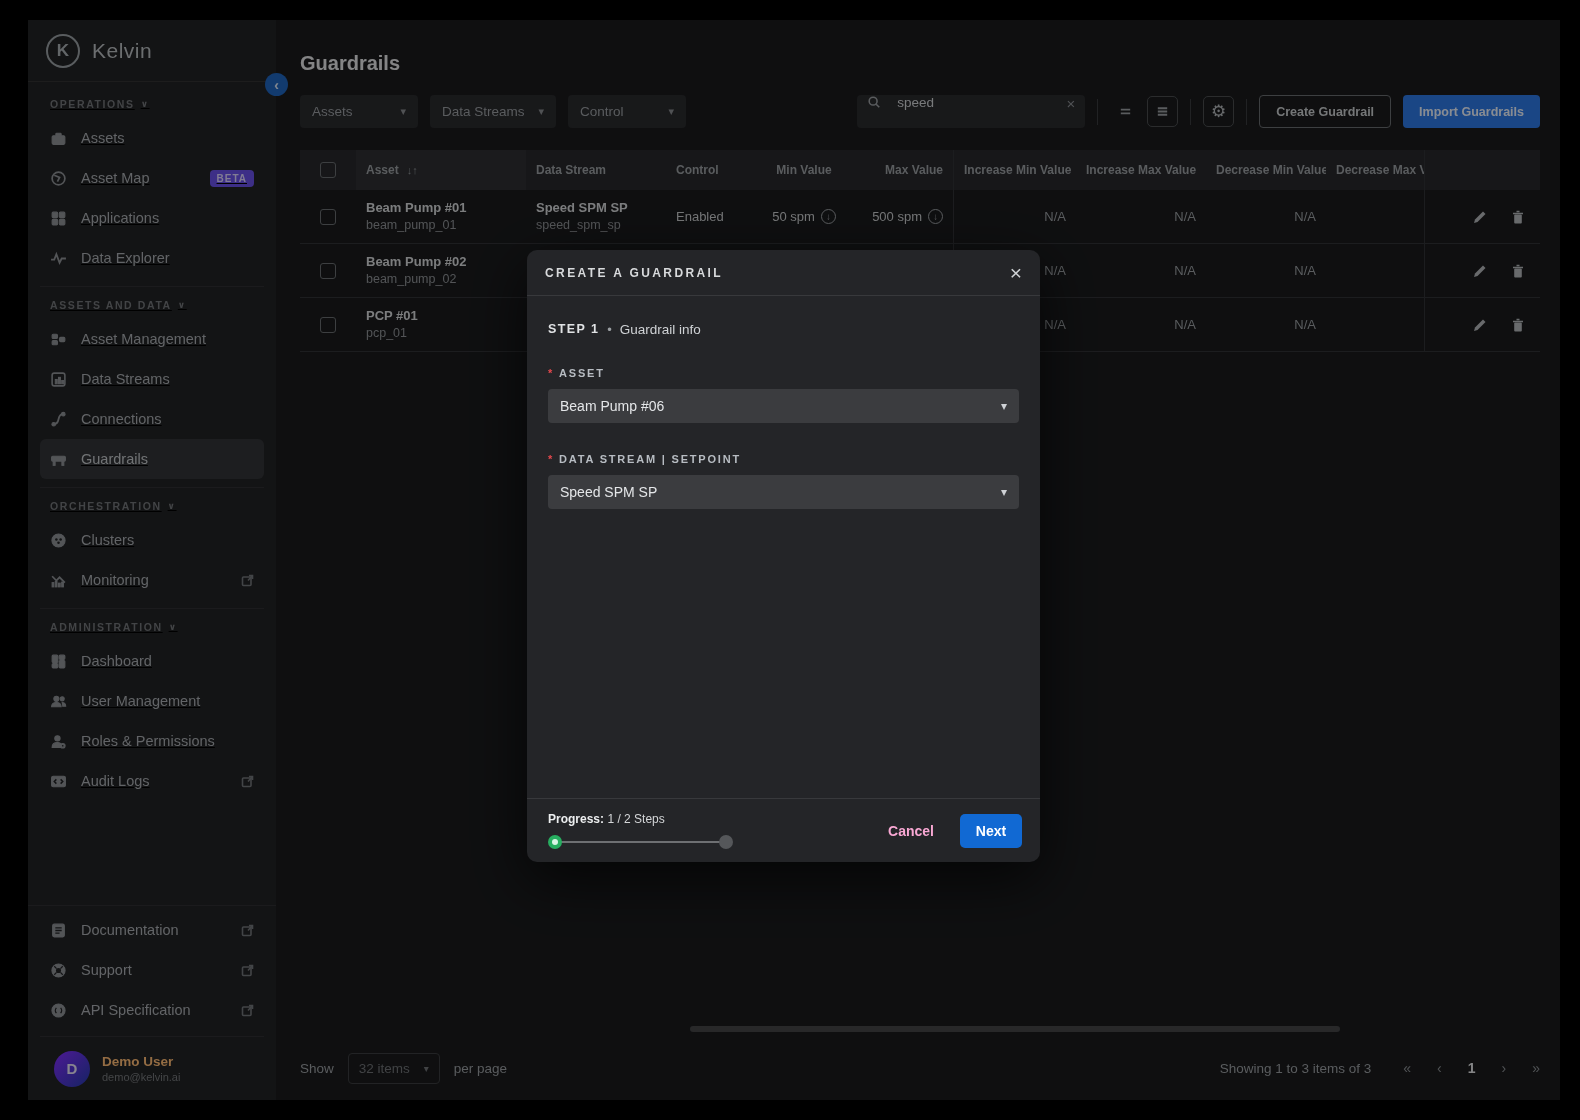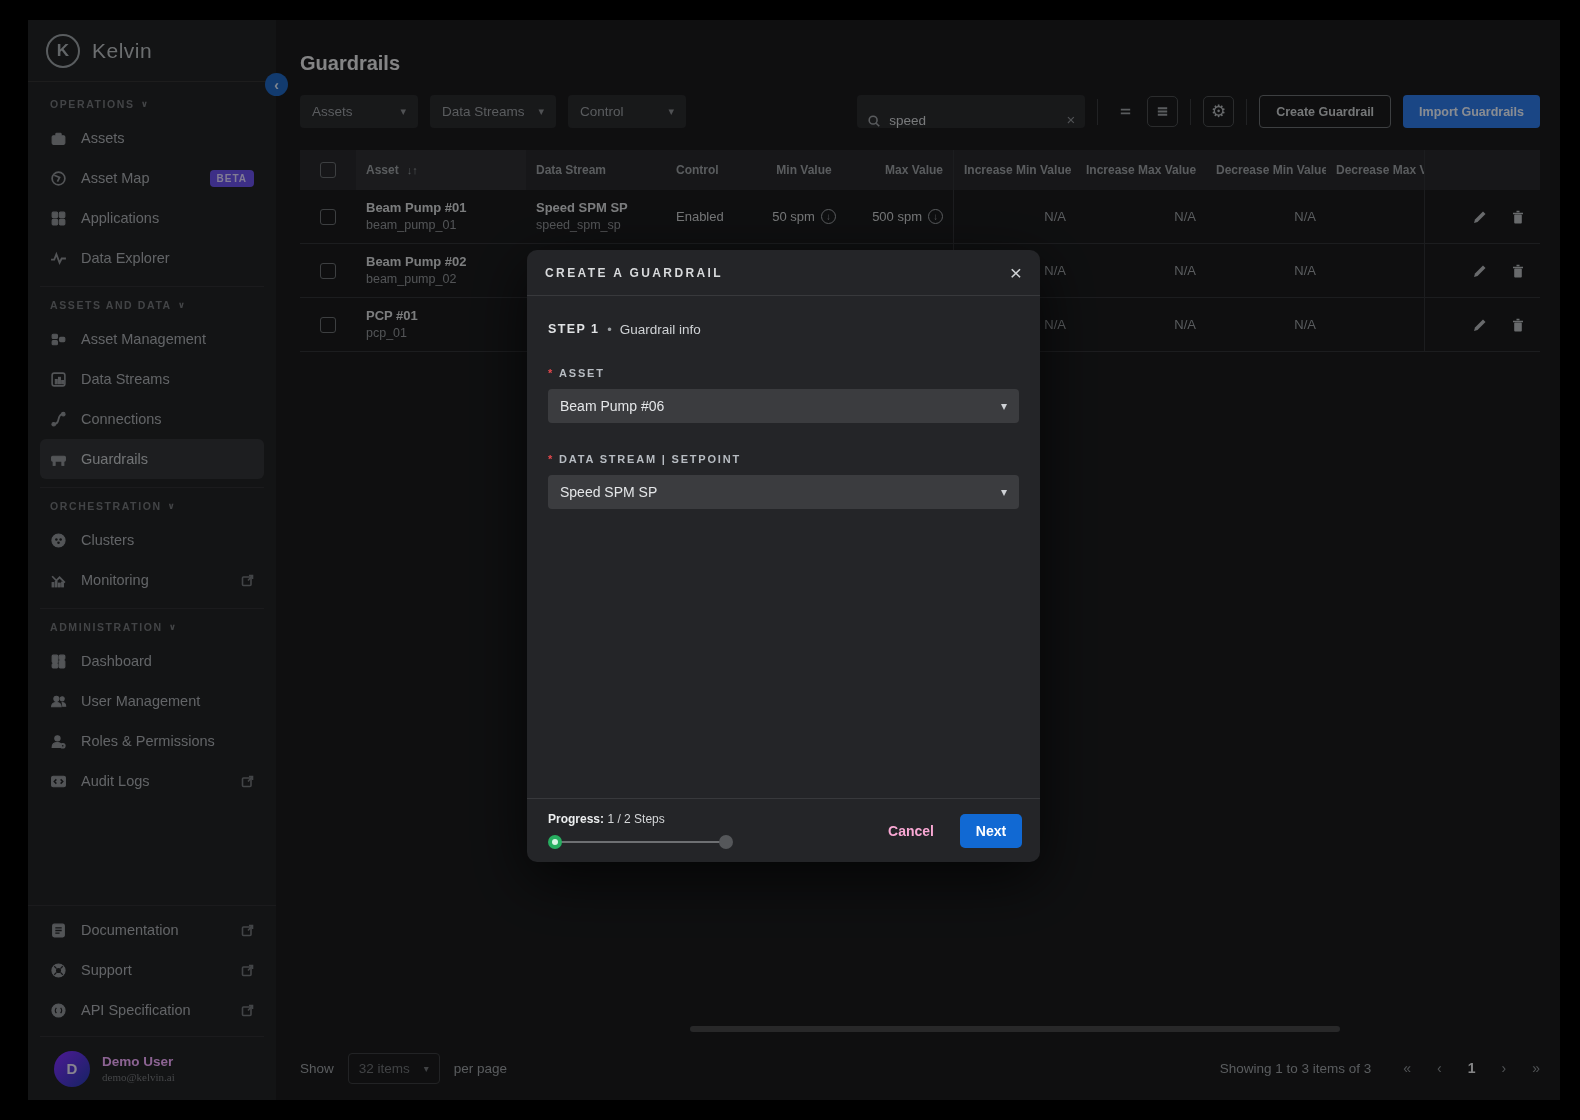--- a/index.html
+++ b/index.html
@@ -8,47 +8,47 @@
   .app { position:absolute; left:28px; top:20px; width:1532px; height:1080px; display:flex; }
 
   
   .sidebar { position:relative; width:248px; height:100%; background:#222325; display:flex; flex-direction:column; flex-shrink:0; }
   .logo-row { height:62px; display:flex; align-items:center; gap:12px; padding:0 18px; border-bottom:1px solid #333; }
   .logo-circle { width:34px; height:34px; border:2px solid #9aa0a4; border-radius:50%; display:flex; align-items:center; justify-content:center;
     color:#aab0b4; font-weight:bold; font-size:17px; }
   .logo-word { color:#b9bdc0; font-size:21px; letter-spacing:0.5px; }
   .collapse-btn { position:absolute; right:-12px; top:53px; width:23px; height:23px; border-radius:50%; background:#1f66c0; color:#dce8f7;
     display:flex; align-items:center; justify-content:center; font-size:14px; font-weight:bold; z-index:5; cursor:pointer; }
-  .side-nav { flex:1; padding:4px 12px 0; overflow:hidden; }
+  .side-nav { flex:1; padding:4px 12px 0; overflow:hidden;text-decoration:underline; }
   .side-section { border-bottom:1px solid #2f3032; padding-bottom:8px; margin-bottom:4px; }
   .side-section:last-child { border-bottom:none; }
   .section-label { display:flex; align-items:center; gap:6px; margin:12px 10px 8px; color:#737679; font-size:10.5px; font-weight:bold; letter-spacing:1.6px; }
   .section-caret { font-size:9px; color:#737679; }
   .side-item { height:40px; display:flex; align-items:center; gap:14px; padding:0 10px; border-radius:6px; color:#a9adb1; font-size:14.5px; cursor:pointer; }
   .side-item.active { background:#333538; color:#c3c7ca; }
   .side-item .sicon { width:17px; height:17px; flex-shrink:0; display:flex; align-items:center; justify-content:center; }
   .sicon svg { width:17px; height:17px; fill:#8f9397; stroke:#8f9397; }
   .beta-badge { margin-left:auto; background:#6a52e8; color:#ded6ff; font-size:10px; font-weight:bold; letter-spacing:1px; padding:3px 7px; border-radius:4px; }
   .ext-icon { margin-left:auto; width:13px; height:13px; opacity:.75; }
   .ext-icon svg { width:13px; height:13px; stroke:#8f9397; fill:none; stroke-width:1.6; }
   .side-footer { padding:4px 12px 0; border-top:1px solid #2f3032; }
   .user-row { border-top:1px solid #2f3032; margin-top:6px; height:64px; display:flex; align-items:center; gap:12px; padding:0 14px; cursor:pointer; }
   .avatar { width:36px; height:36px; border-radius:50%; background:linear-gradient(135deg,#7b2ff7 10%,#2f3bb4 90%);
     color:#e7e3f6; font-weight:bold; font-size:15px; display:flex; align-items:center; justify-content:center; }
-  .user-name { color:#f0abfc; font-size:13.5px; font-weight:bold; }
-  .user-email { color:#76797c; font-size:11px; margin-top:2px;font-family:Liberation Serif, serif; }
+  .user-name { color:#fdba74; font-size:13.5px; font-weight:bold; }
+  .user-email { color:#76797c; font-size:11px; margin-top:2px; }
 
   
   .main { flex:1; background:#1a1b1d; display:flex; flex-direction:column; padding:0 20px 0 24px; position:relative; }
   .page-title { margin-top:32px; color:#e3e4e6; font-size:20px; font-weight:bold; }
   .toolbar { margin-top:20px; display:flex; align-items:center; gap:12px; }
   .filter-btn { height:33px; min-width:118px; background:#2a2b2e; border-radius:4px; display:flex; align-items:center; justify-content:space-between;
     padding:0 12px; color:#9b9fa3; font-size:13.5px; cursor:pointer; }
   .filter-btn .chev { font-size:11px; color:#8a8e92; margin-left:14px; }
-  .search-box { margin-left:auto; width:228px; height:33px; background:#2a2b2e; border-radius:4px; display:flex; align-items:flex-end; padding:0 10px; gap:8px; }
+  .search-box { margin-left:auto; width:228px; height:33px; background:#2a2b2e; border-radius:4px; display:flex; align-items:flex-start; padding:0 10px; gap:16px; }
   .search-box svg { width:14px; height:14px; stroke:#9b9fa3; fill:none; stroke-width:1.8; flex-shrink:0; }
   .search-box input { flex:1; background:transparent; border:none; outline:none; color:#cfd2d5; font-size:13.5px; font-family:inherit; min-width:0; }
   .search-clear { color:#8a8e92; font-size:15px; cursor:pointer; }
   .tb-divider { width:1px; height:26px; background:#3a3b3e; }
   .view-toggle { display:flex; gap:6px; }
   .icon-btn { width:31px; height:31px; border-radius:5px; display:flex; align-items:center; justify-content:center; cursor:pointer; border:1px solid transparent; }
   .icon-btn.bordered { border:1px solid #4a4c4f; }
   .icon-btn svg { width:15px; height:15px; stroke:#9b9fa3; stroke-width:2; fill:none; }
   .gear-glyph { color:#b4b7ba; font-size:17px; }
   .btn-outline { height:33px; padding:0 16px; border:1px solid #6a6d70; border-radius:4px; color:#c9ccce; font-size:12.5px; font-weight:bold;

